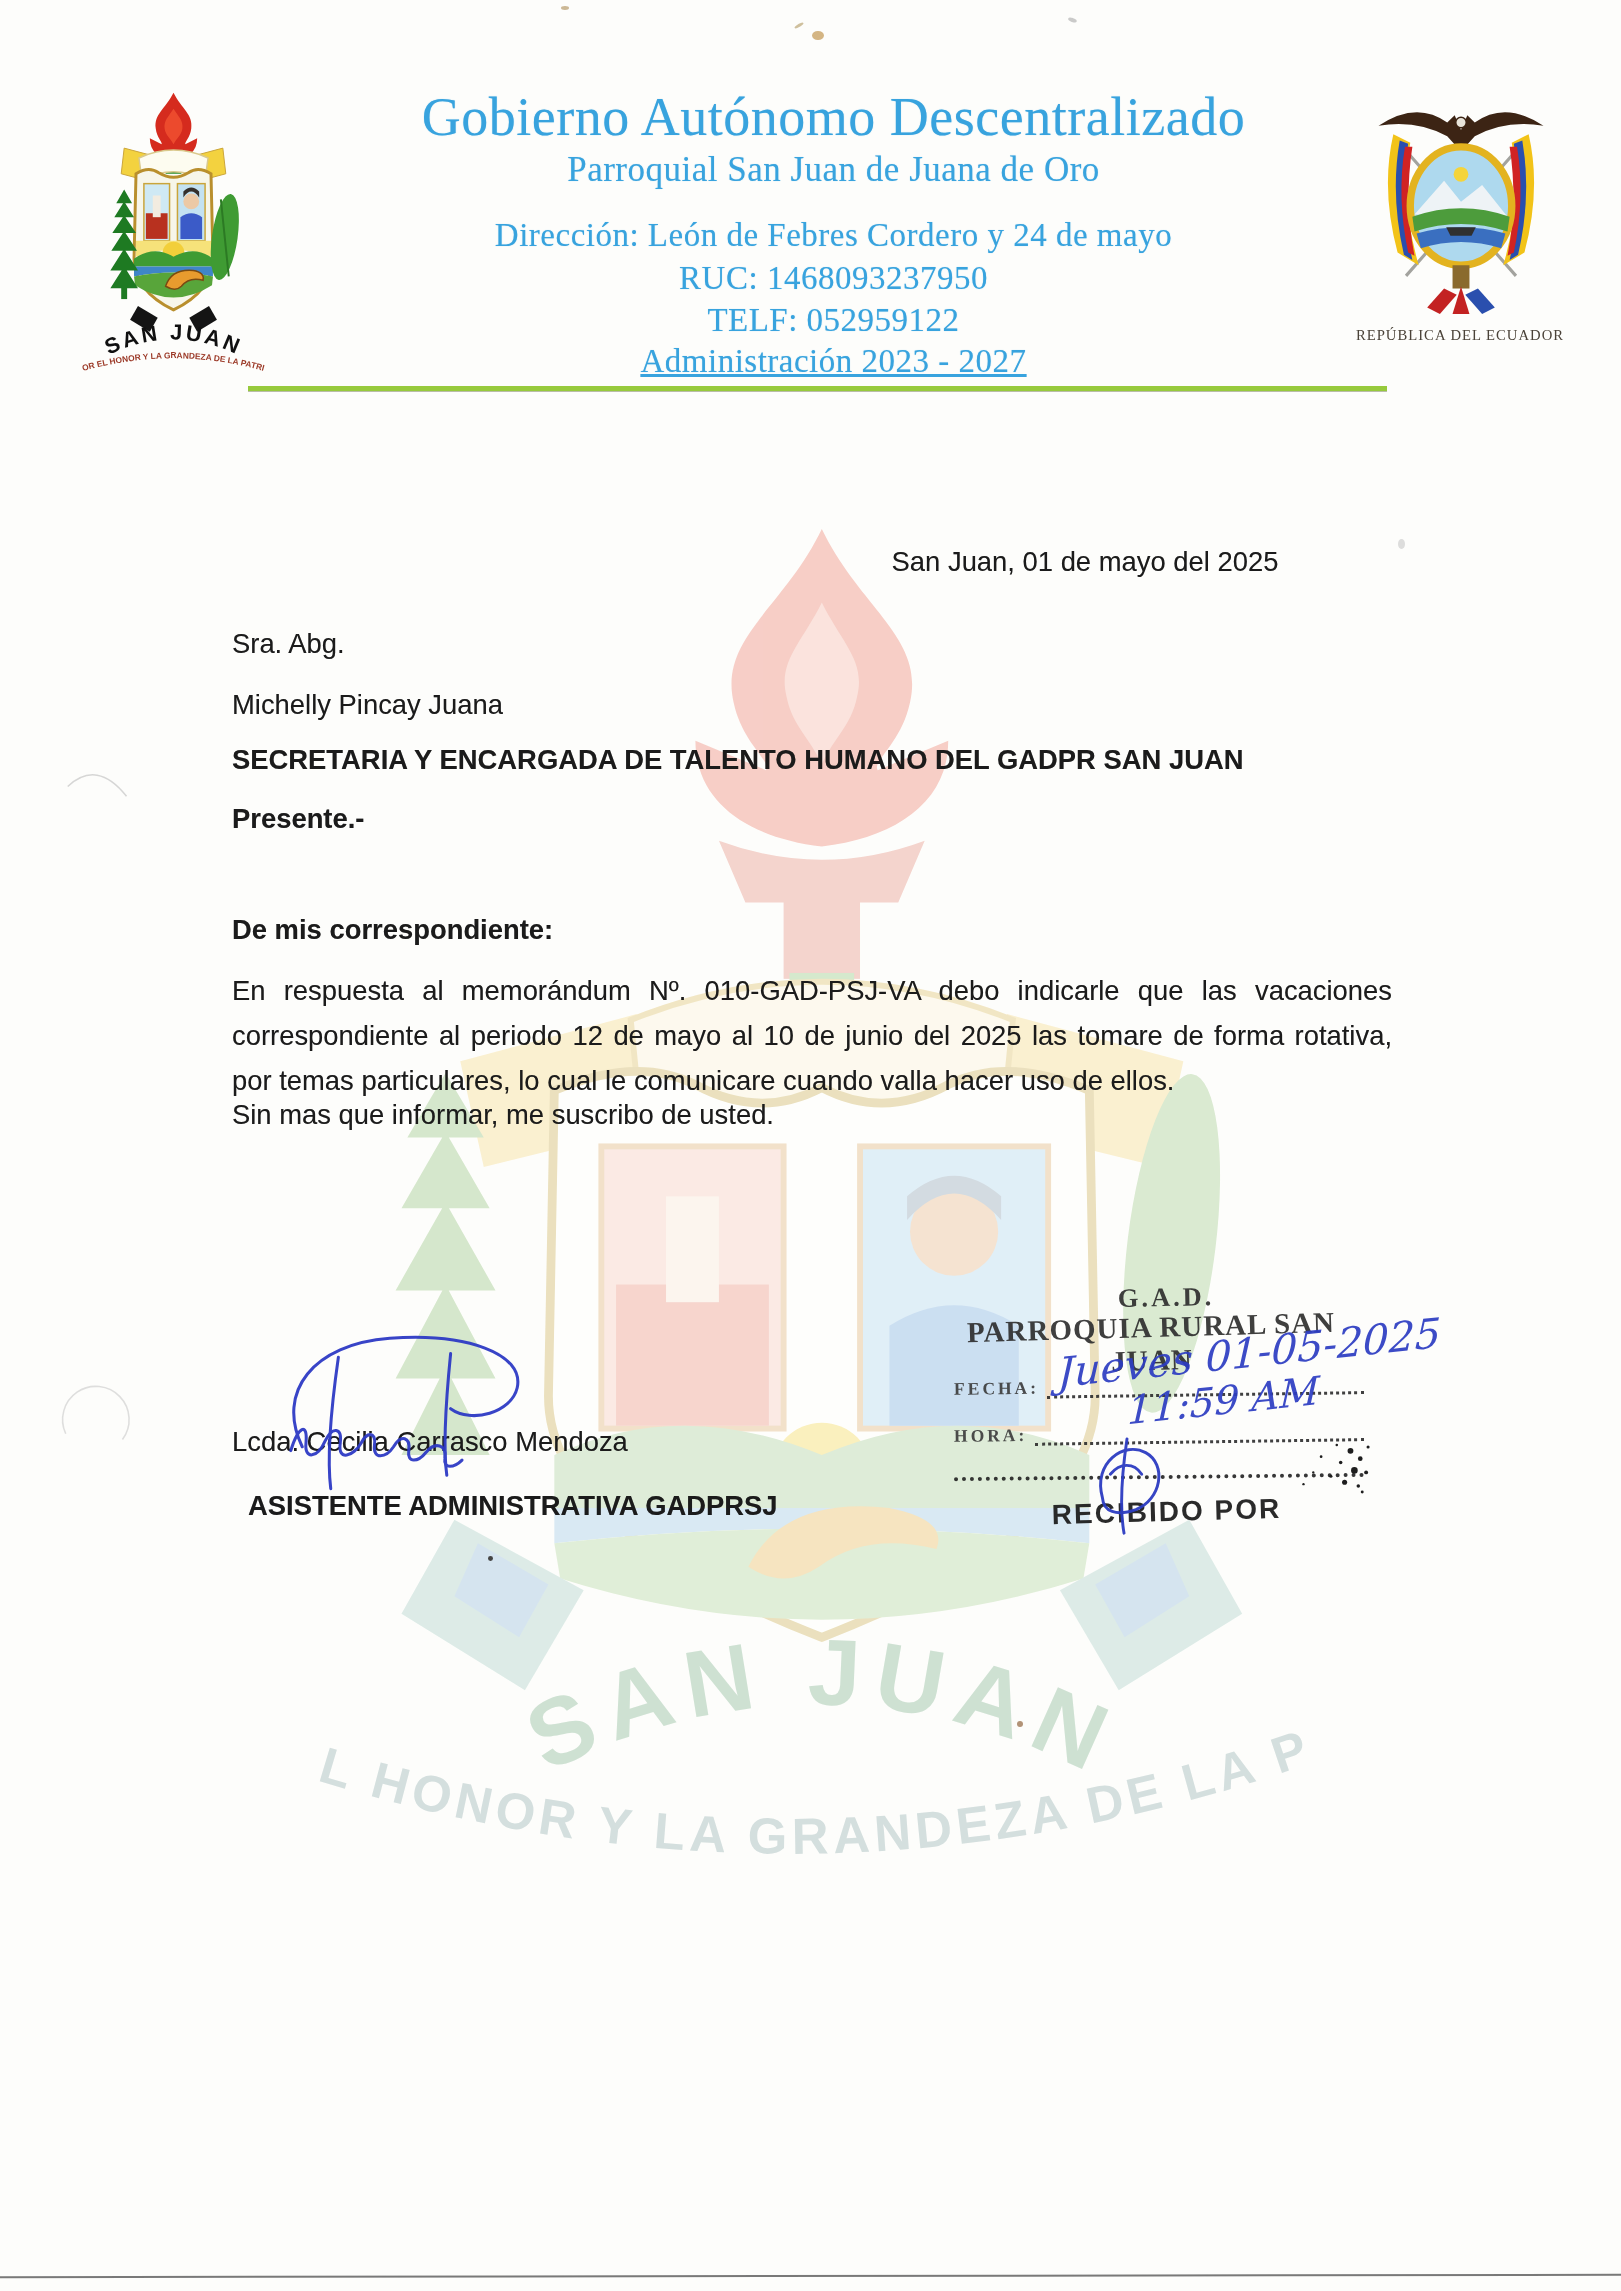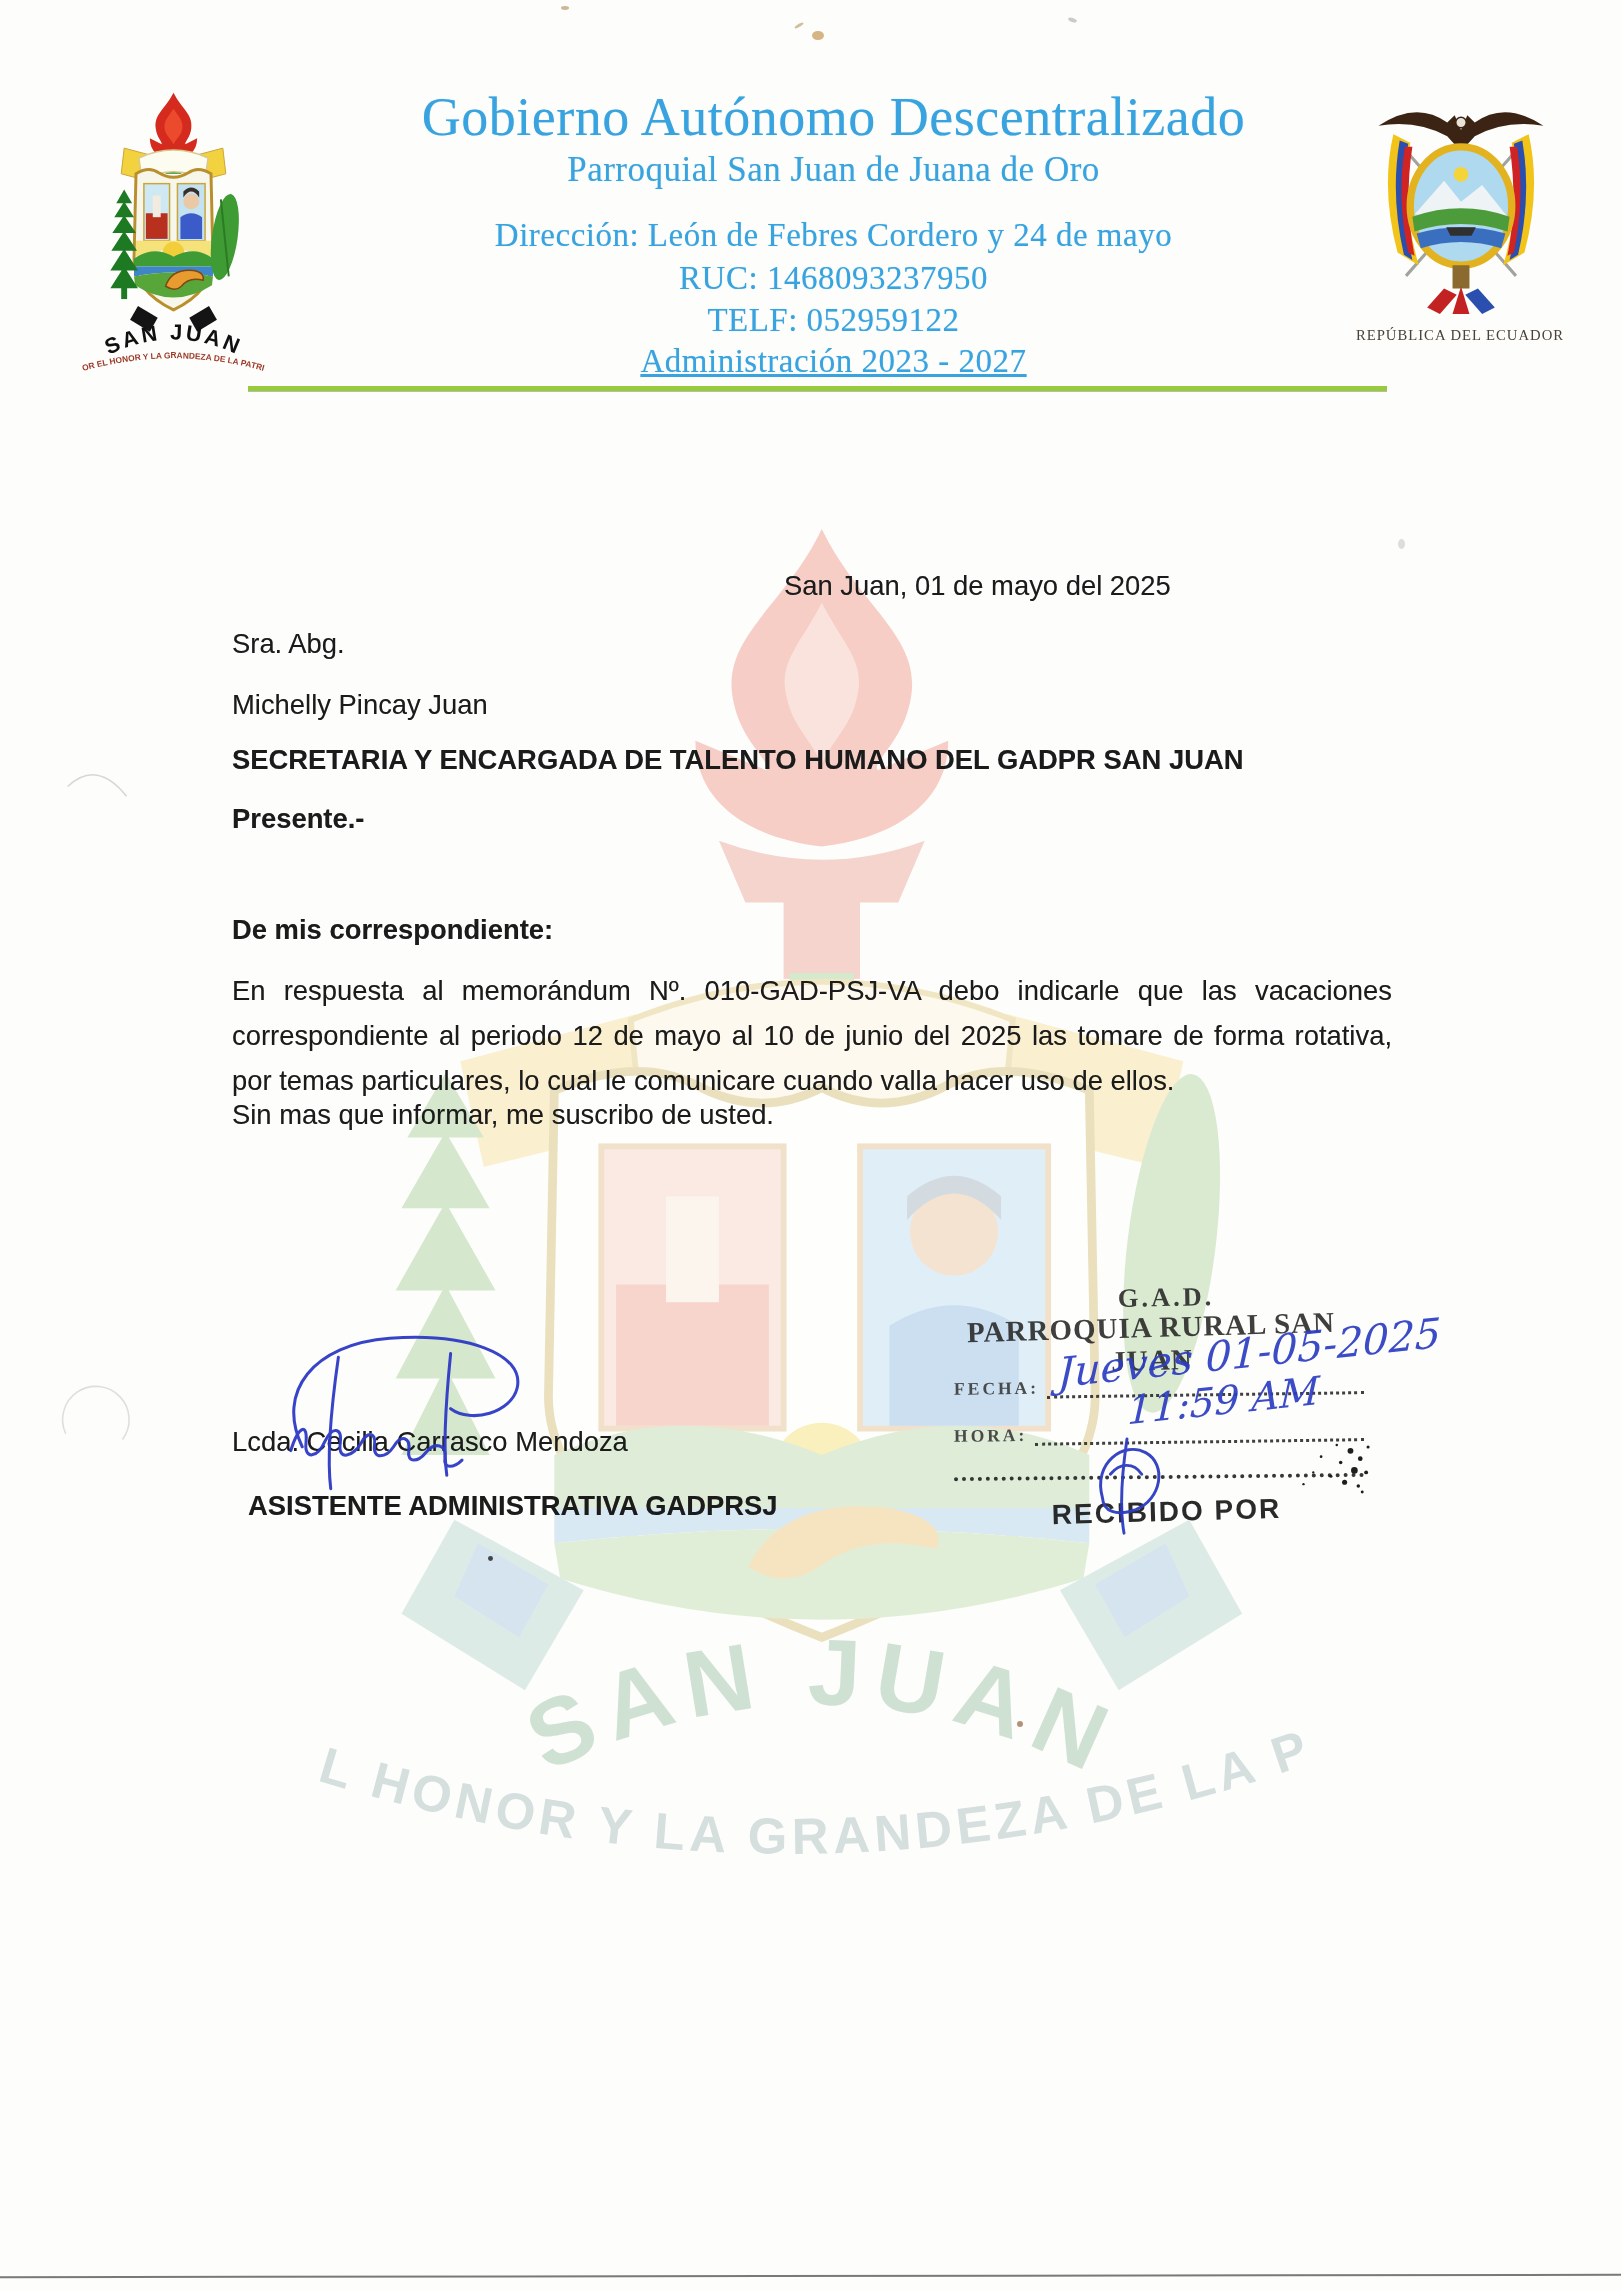--- a/index.html
+++ b/index.html
@@ -22,21 +22,21 @@
   .t5{top:302px;font-size:33px;}
   .t6{top:343px;font-size:33px;text-decoration:underline;}
   .green-rule{left:248px;top:386px;width:1139px;height:4.9px;background:#97ca3c;box-shadow:0 1px 0 #b9bda8;}
   .ec-caption{
     left:1313px;top:327px;width:294px;text-align:center;
     font-family:"Liberation Serif",serif;font-size:14.7px;letter-spacing:1px;color:#4a4238;
   }
   
   .bodytext{font-size:27.4px;line-height:33px;text-shadow:0 0 0.6px rgba(20,20,20,.35);}
   .b{font-weight:bold;}
-  .date-line{left:784px;top:569px;width:602px;text-align:left;}
+  .date-line{left:784px;top:545px;width:602px;text-align:center;}
   .para{left:232px;top:968px;width:1160px;line-height:45px;text-align:justify;}
   
   .sig-name{left:232px;top:1425px;width:686px;}
   .sig-title{left:248px;top:1489px;width:686px;}
   
   .stamp{color:#2f2f2f;font-family:"Liberation Serif",serif;}
   .st-org1{left:980px;top:1282px;width:372px;text-align:center;font-size:26.5px;font-weight:600;letter-spacing:2.9px;transform:rotate(-1.2deg);opacity:.92;}
   .st-org2{left:941px;top:1311px;width:421px;text-align:center;font-size:29px;font-weight:600;letter-spacing:1px;transform:rotate(-1.6deg);opacity:.92;}
   .st-row{left:954px;width:410px;display:flex;align-items:flex-end;transform:rotate(-.8deg);opacity:.9;}
   .st-row .lbl{font-size:17.6px;letter-spacing:2.9px;font-weight:600;color:#3a3a3a;}
@@ -196,21 +196,21 @@
     <div class="abs hdr-title t3">Dirección: León de Febres Cordero y 24 de mayo</div>
     <div class="abs hdr-title t4">RUC: 1468093237950</div>
     <div class="abs hdr-title t5">TELF: 052959122</div>
     <div class="abs hdr-title t6">Administración 2023 - 2027</div>
     <div class="abs green-rule"></div>
   </div>
 
   <div class="content">
     <div class="abs bodytext date-line">San Juan, 01 de mayo del 2025</div>
     <div class="abs bodytext" style="left:232px;top:627px;">Sra. Abg.</div>
-    <div class="abs bodytext" style="left:232px;top:688px;">Michelly Pincay Juan</div>
+    <div class="abs bodytext" style="left:232px;top:688px;">Michelly Pincay Juana</div>
     <div class="abs bodytext b" style="left:232px;top:743px;">SECRETARIA Y ENCARGADA DE TALENTO HUMANO DEL GADPR SAN JUAN</div>
     <div class="abs bodytext b" style="left:232px;top:802px;">Presente.-</div>
     <div class="abs bodytext b" style="left:232px;top:913px;">De mis correspondiente:</div>
     <div class="abs bodytext para">En respuesta al memorándum Nº. 010-GAD-PSJ-VA debo indicarle que las vacaciones correspondiente al periodo 12 de mayo al 10 de junio del 2025 las tomare de forma rotativa, por temas particulares, lo cual le comunicare cuando valla hacer uso de ellos.</div>
     <div class="abs bodytext" style="left:232px;top:1098px;">Sin mas que informar, me suscribo de usted.</div>
 
     <div class="abs bodytext sig-name">Lcda. Cecilia Carrasco Mendoza</div>
     <div class="abs bodytext b sig-title">ASISTENTE ADMINISTRATIVA GADPRSJ</div>
     <div class="abs speck" style="left:488px;top:1556px;width:4.9px;height:4.9px;background:#444;z-index:2;"></div>
   </div>

